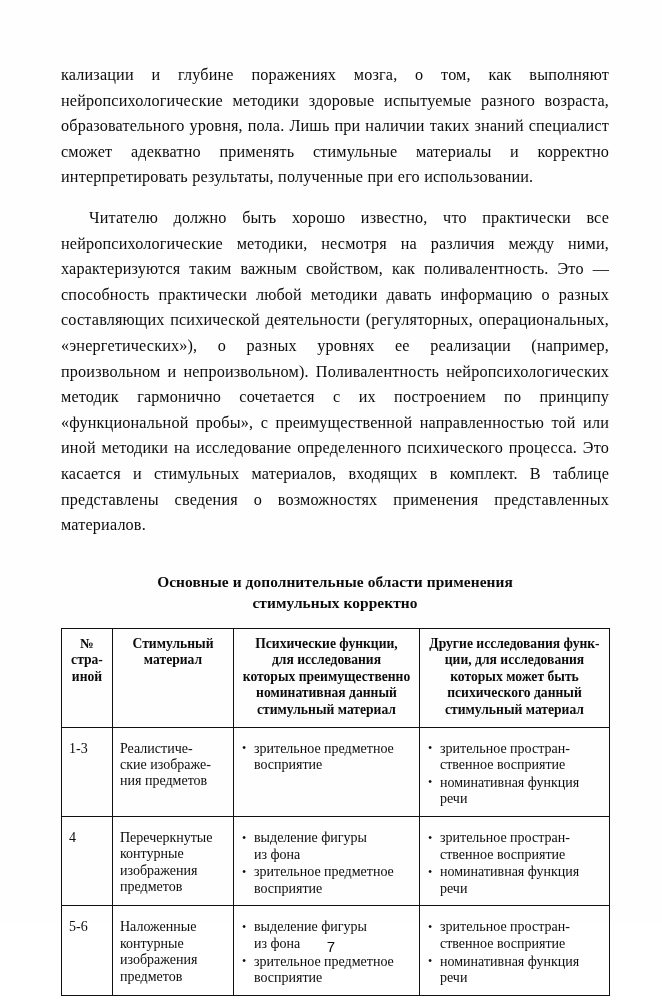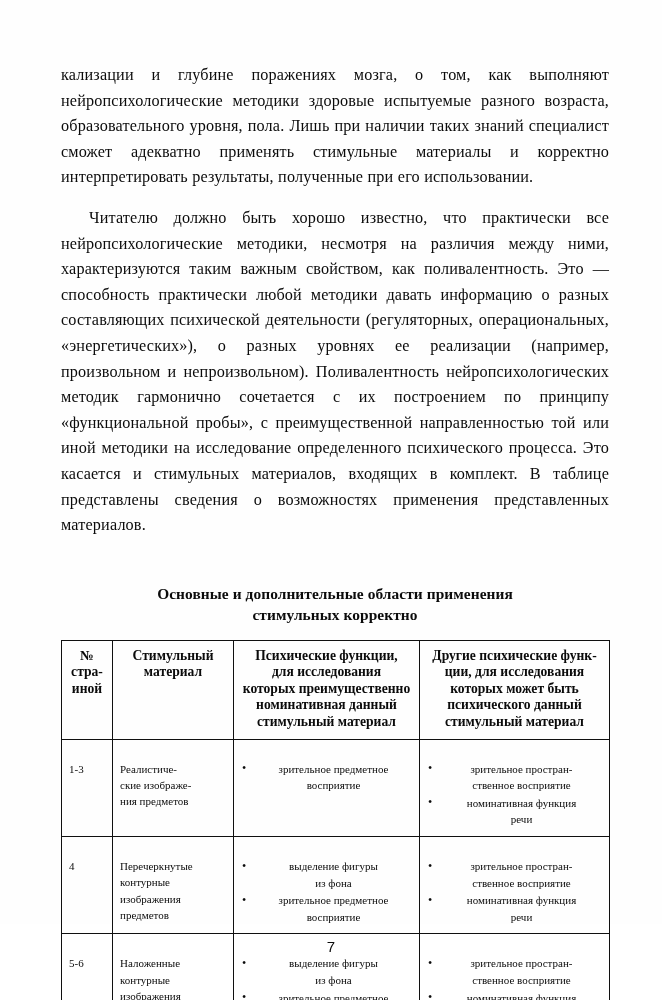--- a/index.html
+++ b/index.html
@@ -49,21 +49,21 @@
   }
   .para.indented {
     text-indent: 28px;
   }
   .para + .para {
     margin-top: 15px;
   }
 
   
   .table-caption {
-    margin-top: 44px;
+    margin-top: 32px;
     text-align: center;
     font-weight: bold;
     font-size: 15.4px;
     line-height: 21px;
     letter-spacing: 0.005em;
   }
   .table-caption .cap-line {
     display: block;
   }
 
@@ -73,22 +73,22 @@
   }
   table.apps {
     border-collapse: collapse;
     width: 548px;
     table-layout: fixed;
     border: 1.6px solid #101010;
   }
   table.apps td {
     border: 1.1px solid #101010;
     vertical-align: top;
-    padding: 21px 6px 7px 7px;
-    font-size: 11px;
+    padding: 13px 6px 7px 7px;
+    font-size: 14px;
     line-height: 16.4px;
   }
   table.apps thead td {
     text-align: center;
     font-weight: bold;
     font-size: 13.6px;
     line-height: 16.6px;
     padding: 7px 4px 8px 4px;
     vertical-align: top;
   }
@@ -115,21 +115,20 @@
   ul.bl {
     list-style: none;
     margin: 0;
     padding: 0;
   }
   ul.bl li {
     position: relative;
     padding-left: 13px;
     margin: 0 0 1px 0;
     line-height: 16.6px;
-    text-align: center;
   }
   ul.bl li::before {
     content: "\2022";
     position: absolute;
     left: 1px;
     top: -0.5px;
     font-size: 12px;
   }
   ul.bl li .bl2 { display: block; }
 
@@ -183,21 +182,21 @@
               <span class="hdr-line">материал</span>
             </td>
             <td>
               <span class="hdr-line">Психические функции,</span>
               <span class="hdr-line">для исследования</span>
               <span class="hdr-line">которых преимущественно</span>
               <span class="hdr-line">номинативная данный</span>
               <span class="hdr-line">стимульный материал</span>
             </td>
             <td>
-              <span class="hdr-line">Другие психические функ-</span>
+              <span class="hdr-line">Другие исследования функ-</span>
               <span class="hdr-line">ции, для исследования</span>
               <span class="hdr-line">которых может быть</span>
               <span class="hdr-line">психического данный</span>
               <span class="hdr-line">стимульный материал</span>
             </td>
           </tr>
         </thead>
 
         <tbody>
 

